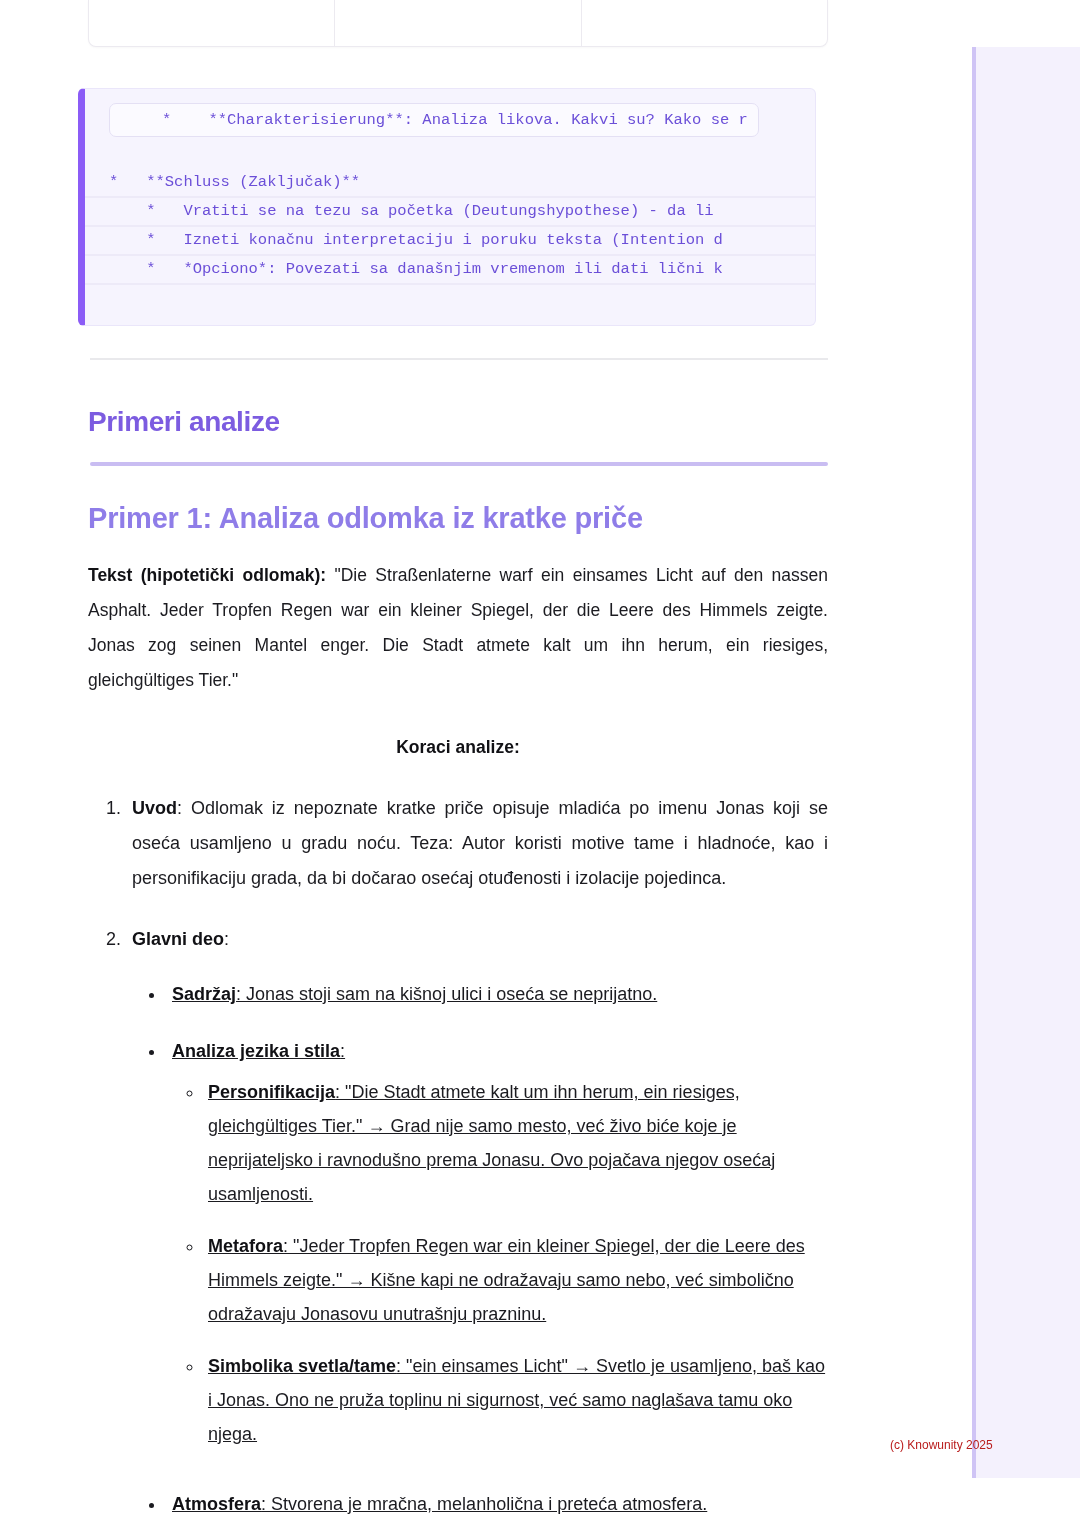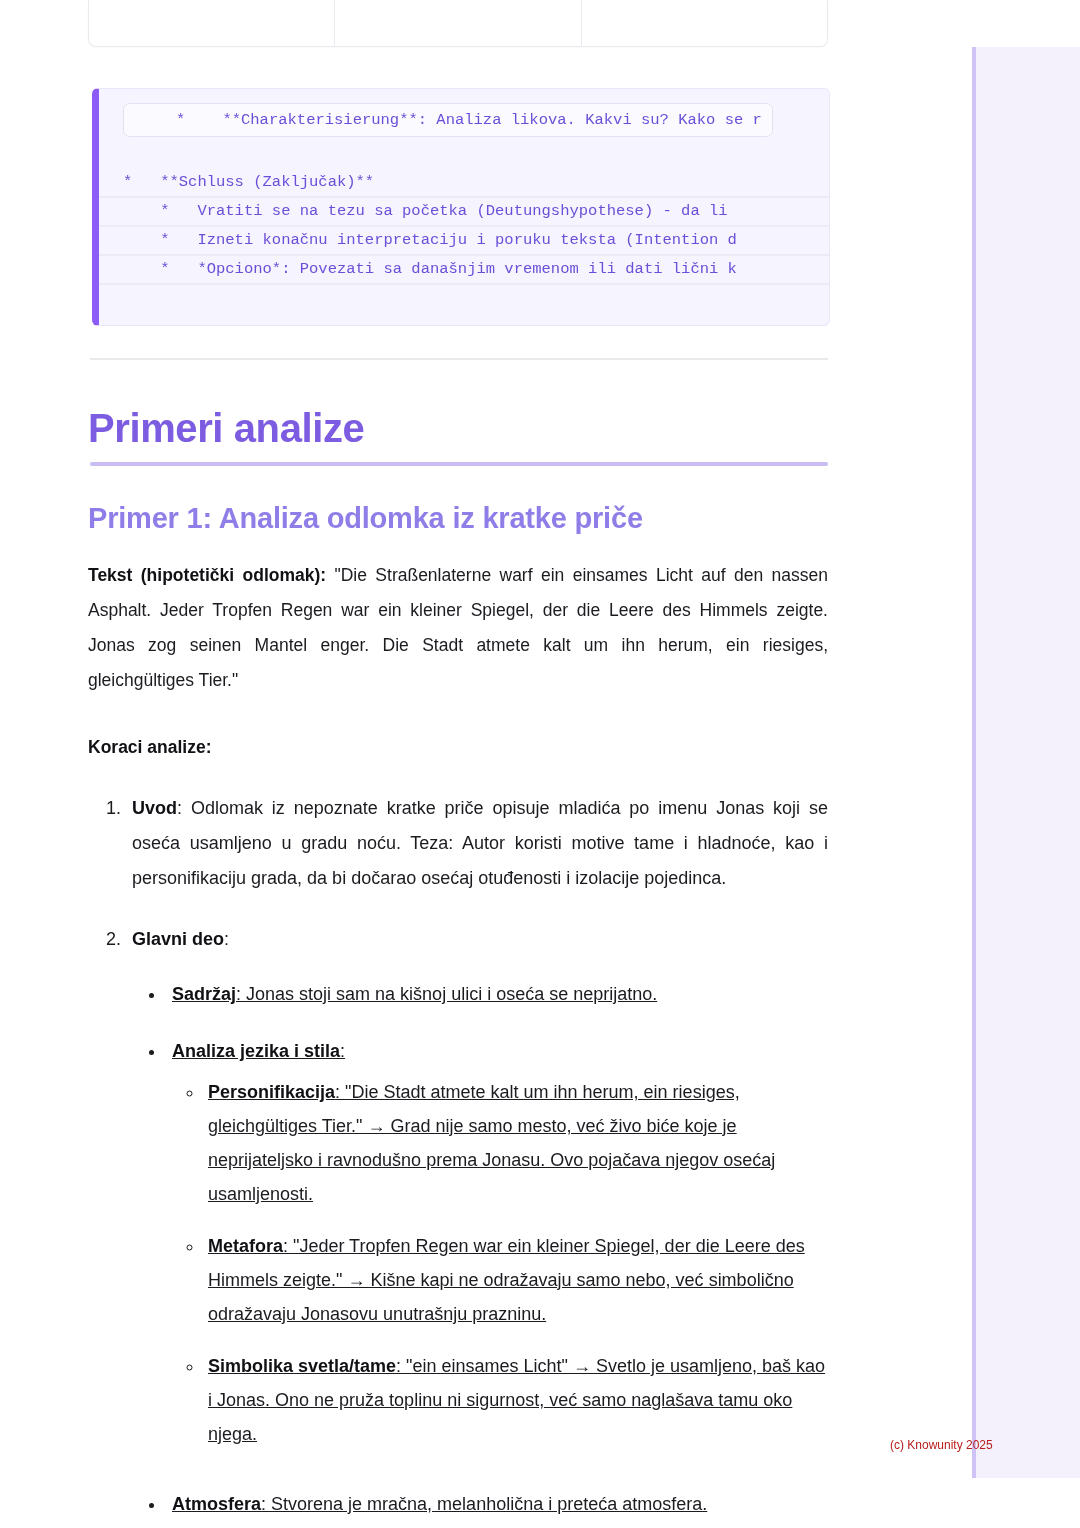--- a/index.html
+++ b/index.html
@@ -57,21 +57,21 @@
   #table-remnant .tcell {
     flex: 1 1 0;
     border-right: 1px solid #eceaf0;
     height: 100%;
   }
   #table-remnant .tcell:last-child { border-right: none; }
 
   
   #code-block {
     position: absolute;
-    left: 92px;
+    left: 78px;
     top: 88px;
     width: 738px;
     height: 238px;
     background: #f6f4fe;
     border: 1px solid #eae6fa;
     border-left: 7px solid #8b5cf6;
     border-radius: 6px;
     box-sizing: border-box;
     overflow: hidden;
     padding: 14px 0 14px 0;
@@ -109,21 +109,21 @@
     height: 2px;
     background: #e9e9ec;
   }
   #hr-1 { top: 358px; }
 
   
   #h-main {
     position: absolute;
     left: 88px;
     top: 406px;
-    font-size: 40px;
+    font-size: 28px;
     font-weight: bold;
     color: #7c5ce0;
     letter-spacing: -0.4px;
     margin: 0;
   }
   #h-main-underline {
     position: absolute;
     left: 90px;
     top: 462px;
     width: 738px;
@@ -149,21 +149,21 @@
     top: 558px;
     width: 740px;
   }
   p.para {
     margin: 0 0 26px 0;
     font-size: 17.5px;
     line-height: 35px;
     color: #1b1b20;
     text-align: justify;
   }
-  p.para.nojust { text-align: left; margin-top: 32px; }
+  p.para.nojust { text-align: center; margin-top: 32px; }
   b, strong { font-weight: bold; color: #111115; }
 
   ol.steps {
     margin: 0;
     padding-left: 38px;
     font-size: 18px;
     line-height: 35px;
     color: #1b1b20;
   }
   ol.steps > li {

